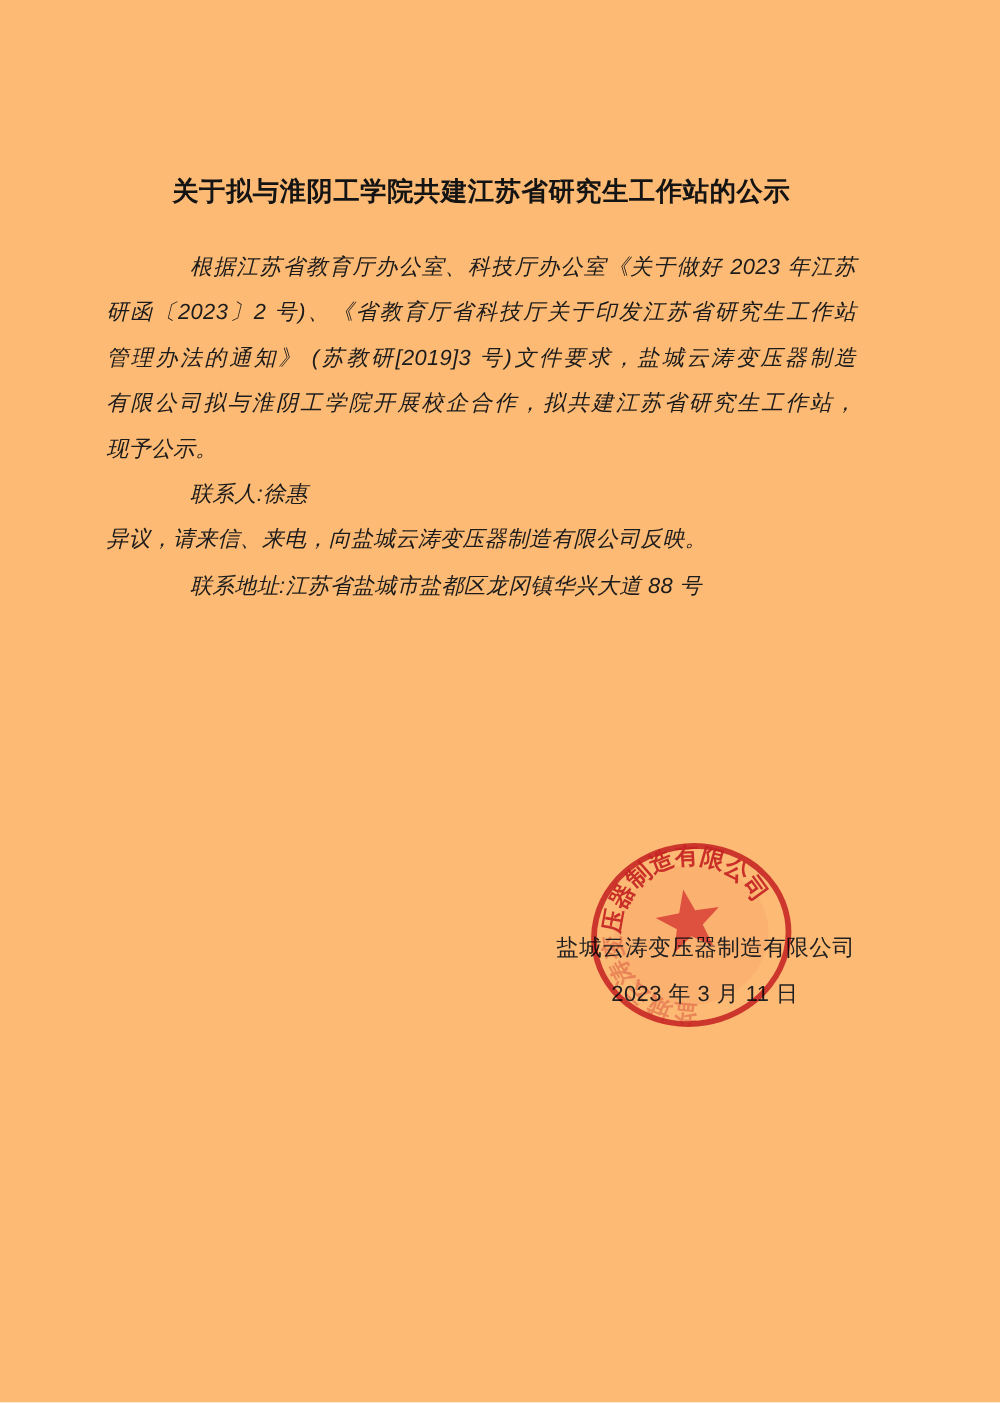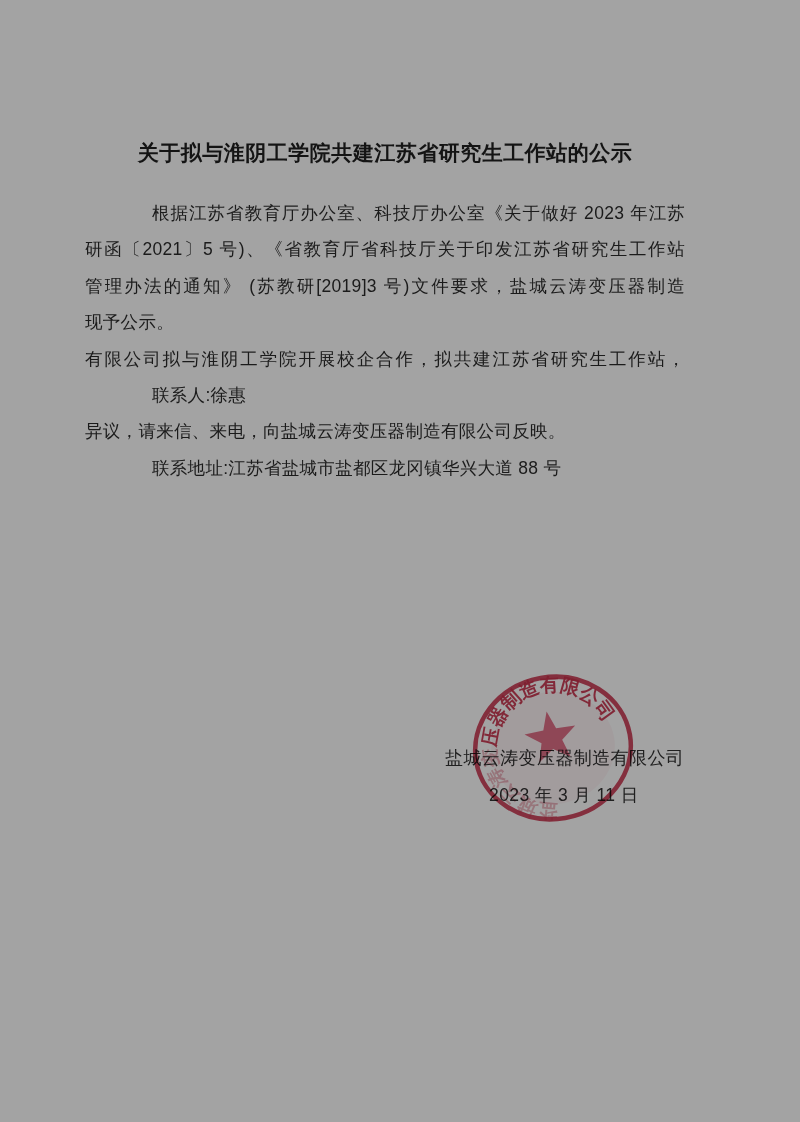--- a/index.html
+++ b/index.html
@@ -4,21 +4,21 @@
 <style>
   html, body {
     margin: 0;
     padding: 0;
     background: #ffffff;
   }
   .page {
     position: relative;
     width: 800px;
     height: 1122px;
-    background: #a3a3a3;
+    background: #fdba74;
     overflow: hidden;
     font-family: "Liberation Sans", sans-serif;
     color: #1b1b1b;
   }
   .doc-title {
     position: absolute;
     left: 85px;
     top: 139px;
     width: 600px;
     text-align: center;
@@ -28,20 +28,21 @@
     letter-spacing: 0.5px;
   }
   .doc-body {
     position: absolute;
     left: 85px;
     top: 195px;
     width: 600px;
     font-size: 17.5px;
     line-height: 36.4px;
     color: #1b1b1b;
+    font-style: italic;
   }
   .line {
     text-align: justify;
     text-align-last: left;
     letter-spacing: 0.3px;
   }
   .line.stretch { text-align-last: justify; }
   .line.indent  { text-indent: 67px; }
   .sig-company {
     position: absolute;
@@ -78,24 +79,24 @@
 </style>
 </head>
 <body>
 
 <div class="page">
 
   <div class="doc-title">关于拟与淮阴工学院共建江苏省研究生工作站的公示</div>
 
   <div class="doc-body">
     <div class="line indent stretch">根据江苏省教育厅办公室、科技厅办公室《关于做好 2023 年江苏</div>
-    <div class="line stretch">研函〔2021〕5 号)、《省教育厅省科技厅关于印发江苏省研究生工作站</div>
+    <div class="line stretch">研函〔2023〕2 号)、《省教育厅省科技厅关于印发江苏省研究生工作站</div>
     <div class="line stretch">管理办法的通知》 (苏教研[2019]3 号)文件要求，盐城云涛变压器制造</div>
+    <div class="line stretch">有限公司拟与淮阴工学院开展校企合作，拟共建江苏省研究生工作站，</div>
     <div class="line">现予公示。</div>
-    <div class="line stretch">有限公司拟与淮阴工学院开展校企合作，拟共建江苏省研究生工作站，</div>
     <div class="line indent">联系人:徐惠</div>
     <div class="line">异议，请来信、来电，向盐城云涛变压器制造有限公司反映。</div>
     <div class="line indent">联系地址:江苏省盐城市盐都区龙冈镇华兴大道 88 号</div>
   </div>
 
   <div class="sig-company">盐城云涛变压器制造有限公司</div>
 
   <div class="sig-date">2023 年 3 月 11 日</div>
 
   <svg class="stamp" viewBox="0 0 200 200" xmlns="http://www.w3.org/2000/svg">

